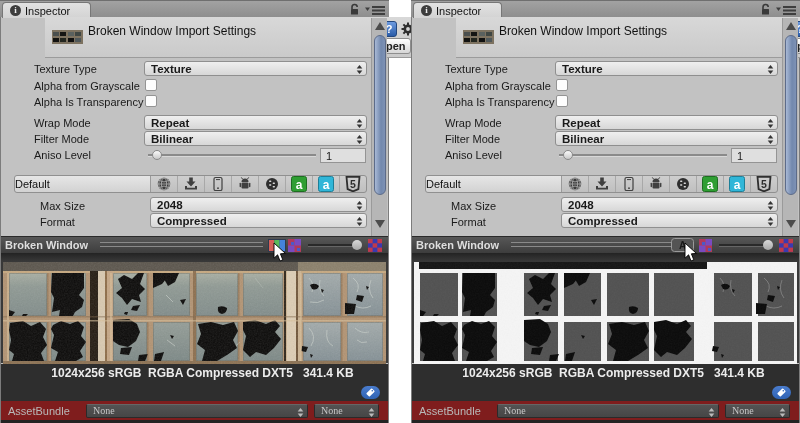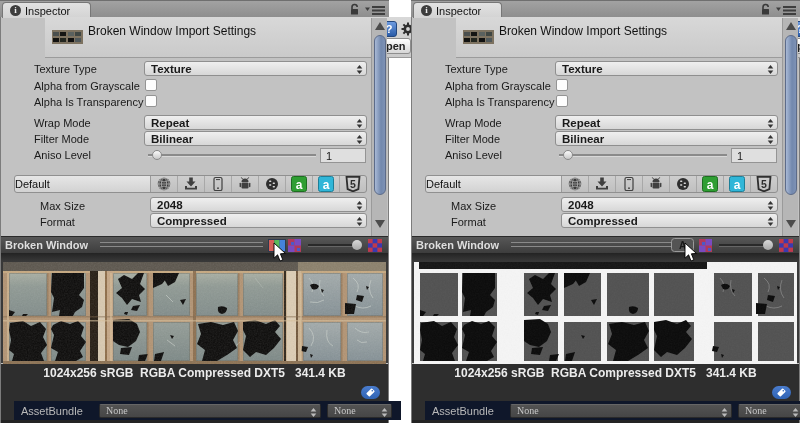--- a/index.html
+++ b/index.html
@@ -39,25 +39,25 @@
  border-left:1px solid #9a9a9a;box-sizing:border-box;}
 .sthumb{position:absolute;left:2px;top:17px;width:12px;height:160px;border-radius:6px;
  background:linear-gradient(90deg,#a8b9d6,#7288ad 60%,#7e92b5);border:1px solid #5c6b89;box-sizing:border-box;}
 .pvhead{position:absolute;left:1px;top:236px;width:387px;height:17px;
  background:linear-gradient(#575757,#3d3d3d);border-top:1px solid #2a2a2a;box-sizing:border-box;}
 .pvtitle{position:absolute;left:4px;top:2px;font-size:11px;font-weight:bold;color:#dedede;text-align:center;}
 .pvline{position:absolute;left:99px;top:5px;width:163px;height:5px;border-top:1px solid #8a8a8a;border-bottom:1px solid #8a8a8a;box-sizing:border-box;}
 .pvarea{position:absolute;left:1px;top:253px;width:387px;height:110px;
  background:linear-gradient(#232323,#383838 8px,#3c3c3c);}
 .pvinfo{position:absolute;left:1px;top:366px;width:387px;height:14px;text-align:center;
- font-size:12px;font-weight:bold;color:#ececec;}
+ font-size:12px;font-weight:bold;color:#ececec;padding-left:8px;}
 .pvlow{position:absolute;left:1px;top:364px;width:387px;height:59px;background:#2e2e2e;}
 .tagbtn{position:absolute;left:361px;top:386px;width:19px;height:13px;border-radius:7px;
  background:linear-gradient(#4a7ccd,#2f63b4);}
-.abrow{position:absolute;left:14px;top:401px;width:387px;height:19px;background:#0f172a;}
+.abrow{position:absolute;left:1px;top:401px;width:387px;height:19px;background:#7f1d1d;}
 .ablbl{position:absolute;left:7px;top:4px;font-size:11px;color:#b9b9b9;}
 .ddd{position:absolute;height:14px;background:linear-gradient(#535353,#464646);
  border:1px solid #2a2a2a;border-top-color:#666;border-radius:2px;box-sizing:border-box;
  font-size:10px;color:#c8c8c8;font-family:Liberation Serif, serif;}
 .ddd span{position:absolute;left:6px;top:0px;}
 .ddd svg{position:absolute;right:3px;top:3px;}
 .botstrip{position:absolute;left:1px;top:420px;width:387px;height:3px;background:#232323;}
 .platbar{position:absolute;left:14px;top:175px;width:353px;height:18px;
  background:linear-gradient(#cecece,#bfbfbf);border:1px solid #909090;border-radius:3px;box-sizing:border-box;}
 .pdef{position:absolute;left:0;top:0;width:136px;height:16px;background:linear-gradient(#e6e6e6,#d2d2d2);

